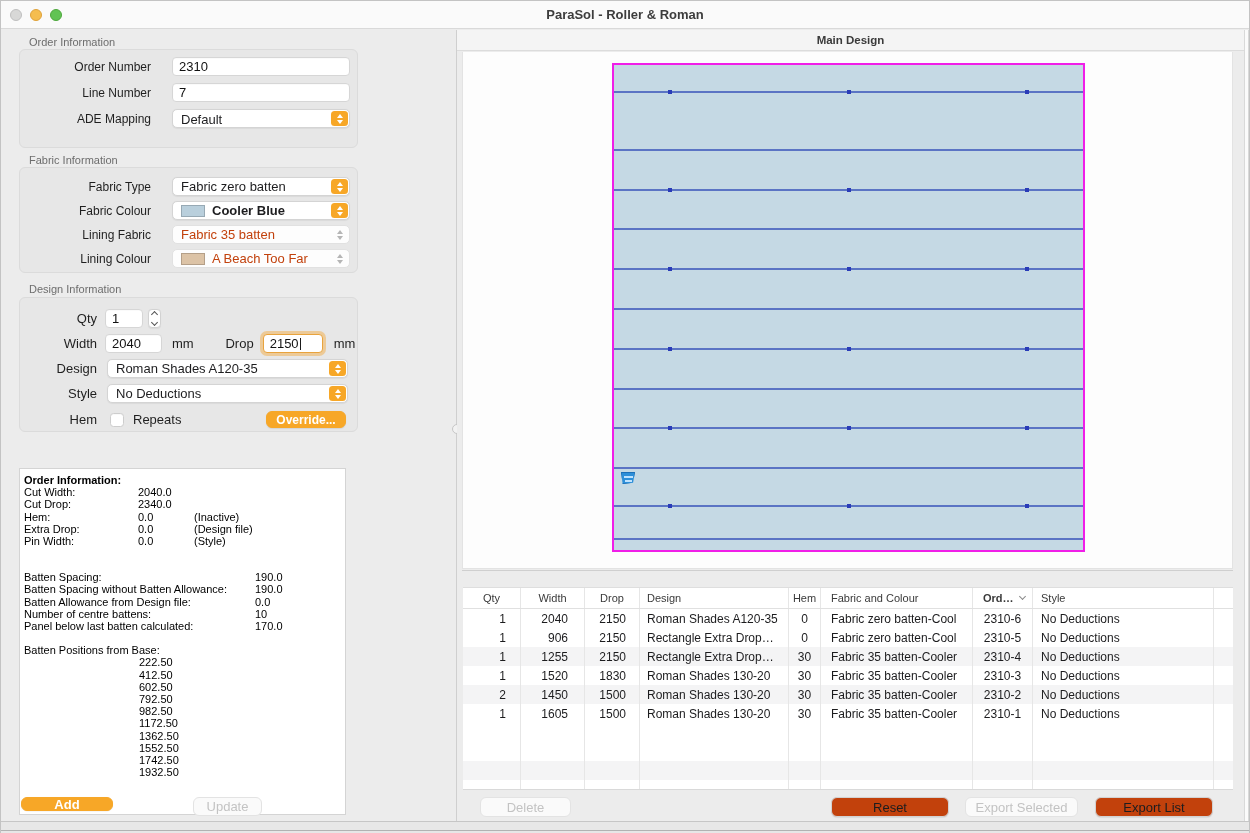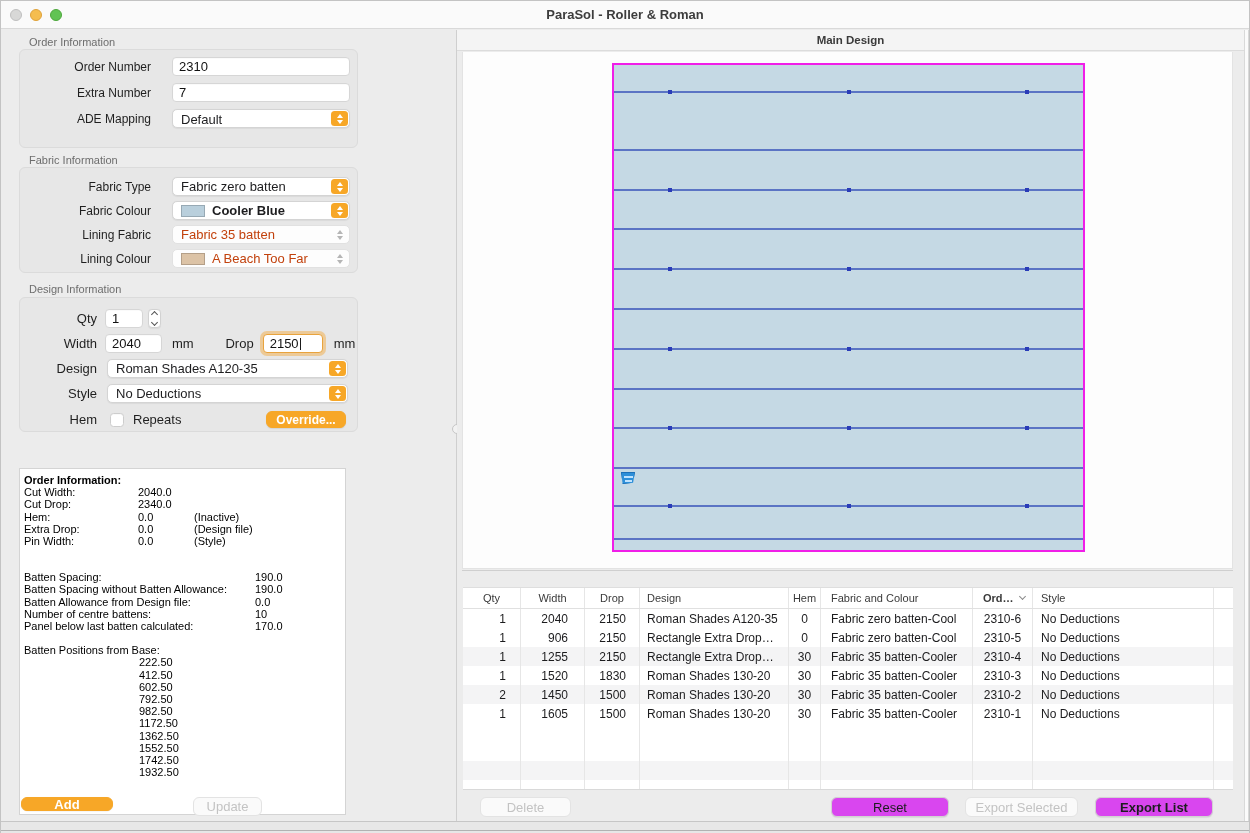--- a/index.html
+++ b/index.html
@@ -54,21 +54,21 @@
              display:flex; flex-direction:column; align-items:center; justify-content:center; gap:3px;
              box-shadow:0 0.5px 1px rgba(0,0,0,0.06); }
   .chev-u { width:5px; height:5px; border-left:1.5px solid #555; border-top:1.5px solid #555;
             transform:rotate(45deg); margin-top:2px; }
   .chev-d { width:5px; height:5px; border-right:1.5px solid #555; border-bottom:1.5px solid #555;
             transform:rotate(45deg); margin-bottom:2px; }
   .checkbox { width:14px; height:14px; background:#fff; border:1px solid #cdcdcd; border-radius:3.5px;
               box-shadow:inset 0 0.5px 1px rgba(0,0,0,0.05); }
 
   .btn { display:flex; align-items:center; justify-content:center; font-size:13px;
-         border-radius:6px; background:#d946ef; border:1px solid #d2d2d2; color:#1d1d1f;
+         border-radius:6px; background:#c2410c; border:1px solid #d2d2d2; color:#1d1d1f;
          box-shadow:0 0.5px 1px rgba(0,0,0,0.08); }
   .btn.disabled { color:#c3c3c3; background:#fafafa; border-color:#e3e3e3; box-shadow:none; }
   .btn.orange { background:#f7a727; border-color:#f7a727; color:#fff; font-weight:700; }
 
   
   .infobox { position:absolute; left:18px; top:438px; width:327px; height:347px;
              background:#fff; border:1px solid #d4d4d4; overflow:hidden;
              font-size:11px; line-height:12.2px; color:#000; padding:5px 0 0 4px; }
   .iline { display:grid; grid-template-columns:114px 56px auto; }
   .iline .ilabel.bold { font-weight:700; }
@@ -143,21 +143,21 @@
 
   <div class="left-panel">
 
     <div class="group-label" style="top:6px">Order Information</div>
     <div class="group" style="top:19px; height:99px;">
       <div class="frow" style="top:7px">
         <span class="flabel">Order Number</span>
         <span class="field" style="margin-left:21px; width:178px;">2310</span>
       </div>
       <div class="frow" style="top:33px">
-        <span class="flabel">Extra Number</span>
+        <span class="flabel">Line Number</span>
         <span class="field" style="margin-left:21px; width:178px;">7</span>
       </div>
       <div class="frow" style="top:59px">
         <span class="flabel">ADE Mapping</span>
         <span class="popup" style="margin-left:21px; width:178px;align-items:flex-end;">
           <span>Default</span>
           <span class="chevbox">
               <span class="tri-up"></span>
               <span class="tri-down"></span>
             </span>
@@ -521,19 +521,19 @@
             <div class="td c5"></div>
             <div class="td c6"></div>
             <div class="td c7"></div>
           </div>
         </div>
     </div>
 
     <div class="btn disabled" style="position:absolute; left:23px;  top:767px; width:91px;  height:20px;">Delete</div>
     <div class="btn" style="position:absolute; left:374px; top:767px; width:118px; height:20px;">Reset</div>
     <div class="btn disabled" style="position:absolute; left:508px; top:767px; width:113px; height:20px;">Export Selected</div>
-    <div class="btn" style="position:absolute; left:638px; top:767px; width:118px; height:20px;font-weight:bold;">Export List</div>
+    <div class="btn" style="position:absolute; left:638px; top:767px; width:118px; height:20px;">Export List</div>
   </div>
 
   <div class="right-sliver"></div>
   <div class="footer-strip"></div>
   <div class="footer-line"></div>
 </div>
 
 </body></html>

